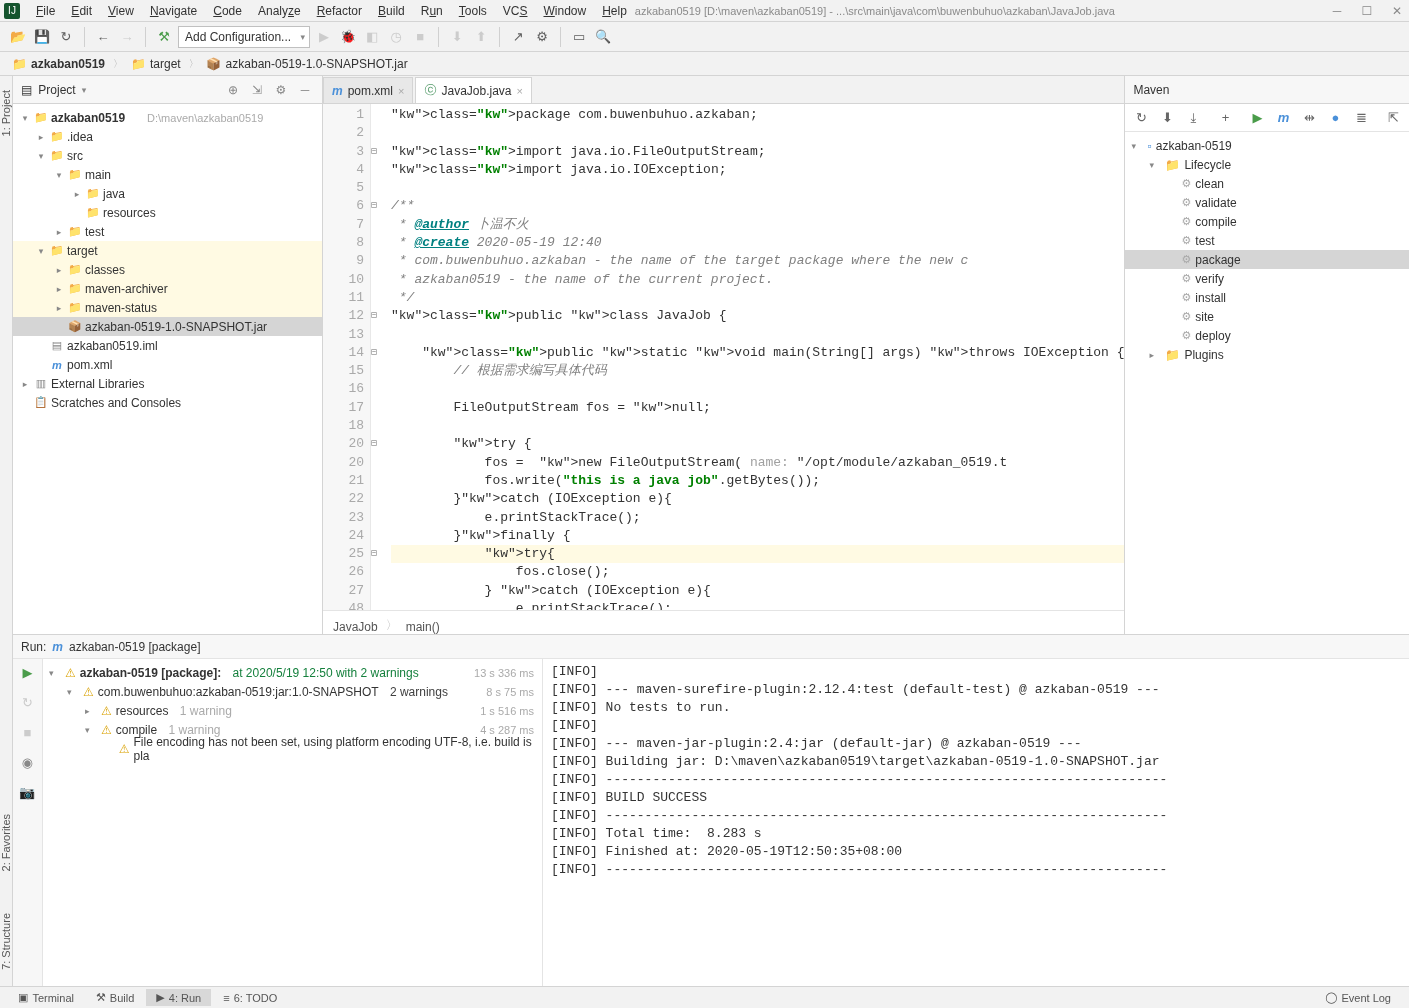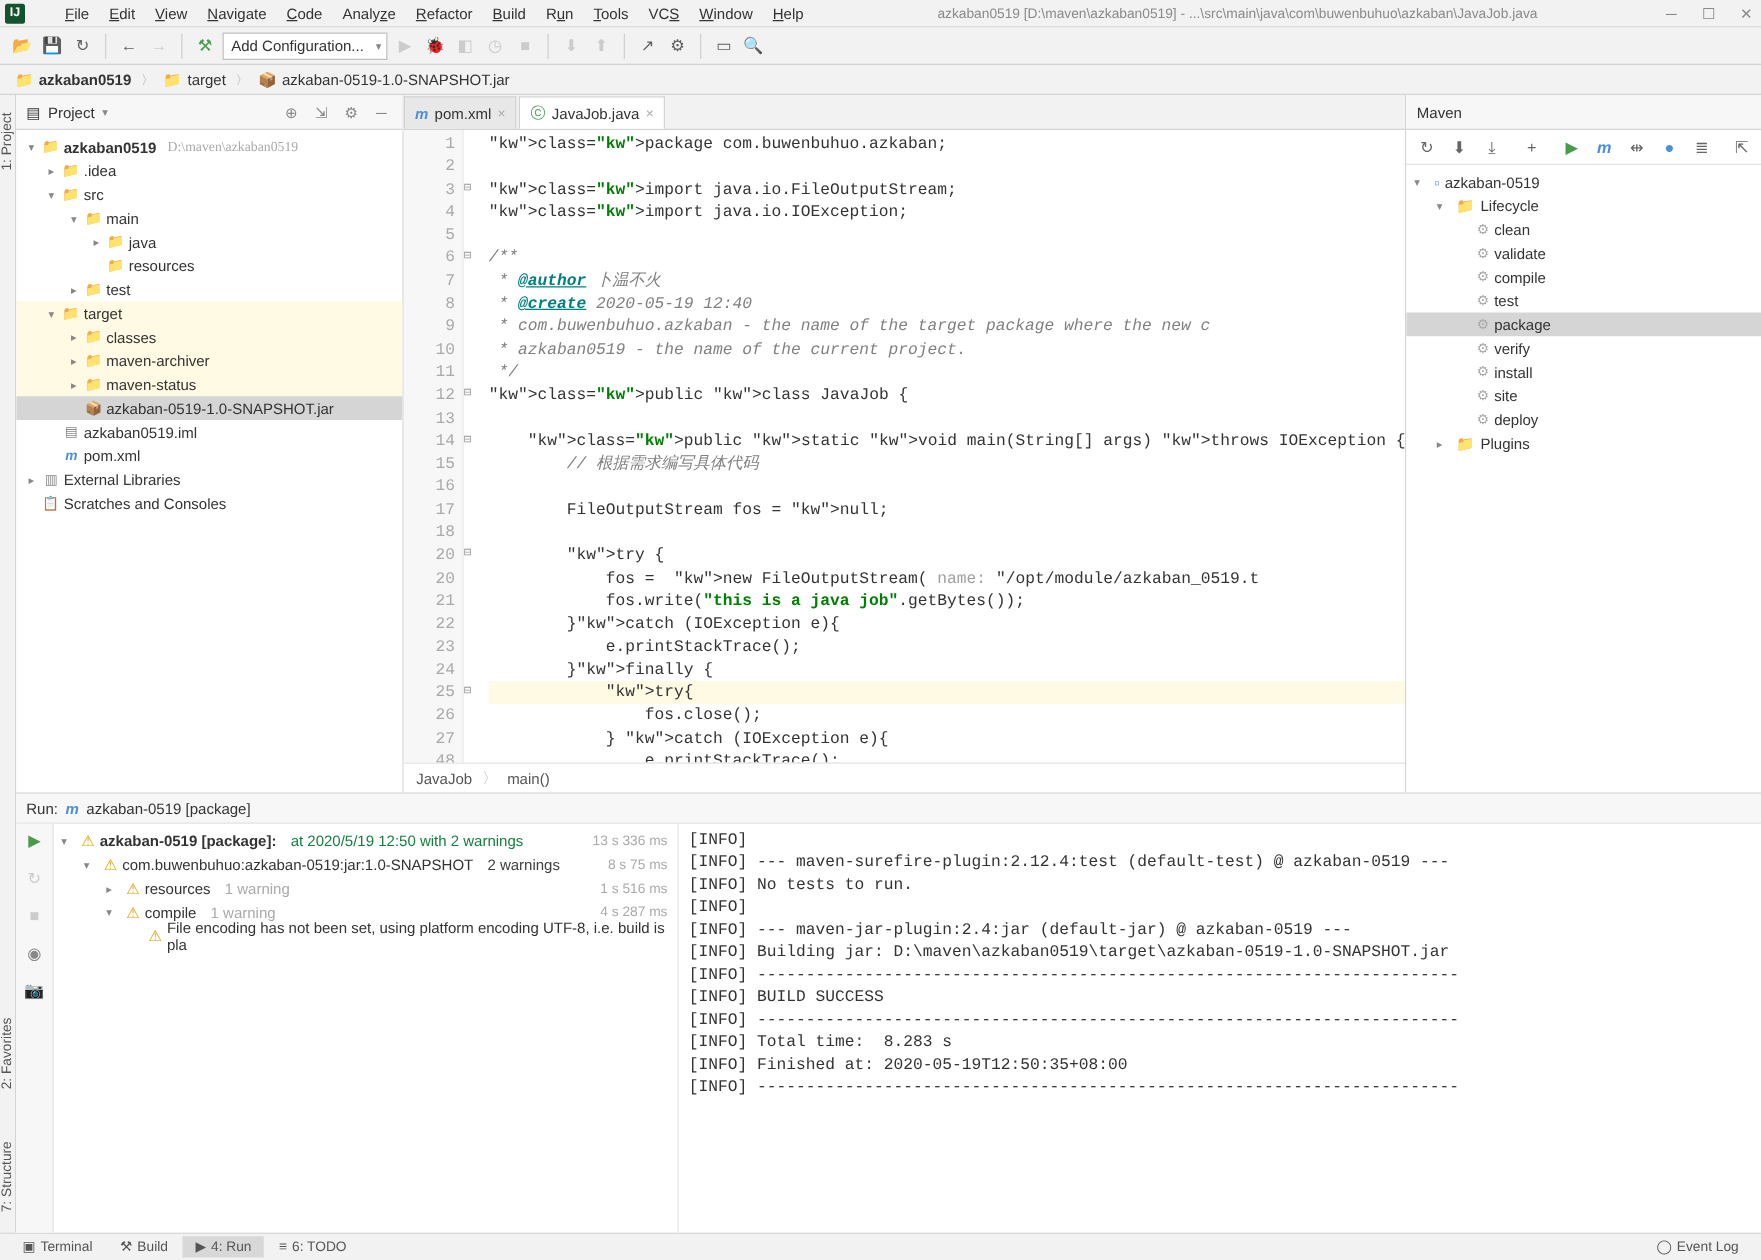--- a/index.html
+++ b/index.html
@@ -1,21 +1,21 @@
 <!DOCTYPE html>
 <html><head>
 <meta charset="utf-8">
 <style>
 * { box-sizing: border-box; margin: 0; padding: 0; }
 body { font-family: "Segoe UI", Arial, sans-serif; font-size: 12px; background: #f2f2f2; color: #333; overflow: hidden; width: 1409px; height: 1008px; }
 .titlebar { height: 22px; background: #f2f2f2; display: flex; align-items: center; padding: 0 4px; border-bottom: 1px solid #d4d4d4; }
-.titlebar .logo { width: 16px; height: 16px; background: #14532d; color: #fff; font-size: 10px; font-weight: bold; display: flex; align-items: center; justify-content: center; border-radius: 2px; margin-right: 24px; }
+.titlebar .logo { width: 16px; height: 16px; background: #14532d; color: #fff; font-size: 10px; font-weight: normal; display: flex; align-items: center; justify-content: center; border-radius: 2px; margin-right: 8px; }
 .titlebar .menu-item { padding: 2px 8px; cursor: pointer; }
 .titlebar .menu-item u { text-decoration: underline; }
-.titlebar .title-path { flex: 1; text-align: center; color: #8a8a8a; font-size: 11px; }
+.titlebar .title-path { flex: 1; text-align: left; color: #8a8a8a; font-size: 11px; }
 .titlebar .win-controls { display: flex; gap: 14px; color: #8a8a8a; }
 .titlebar .win-btn { width: 16px; text-align: center; cursor: pointer; }
 .toolbar { height: 30px; background: #f2f2f2; display: flex; align-items: center; padding: 0 8px; border-bottom: 1px solid #d4d4d4; gap: 4px; }
 .toolbar .sep { width: 1px; height: 20px; background: #d0d0d0; margin: 0 4px; }
 .toolbar .tbtn { width: 20px; height: 20px; display: flex; align-items: center; justify-content: center; cursor: pointer; color: #606060; font-size: 13px; }
 .toolbar .combo { border: 1px solid #c0c0c0; background: #fff; padding: 2px 18px 2px 6px; font-size: 12px; position: relative; height: 22px; display: flex; align-items: center; }
 .toolbar .combo::after { content: "▾"; position: absolute; right: 4px; color: #888; font-size: 9px; }
 .navbar { height: 24px; background: #f2f2f2; display: flex; align-items: center; padding: 0 8px; border-bottom: 1px solid #d4d4d4; gap: 4px; }
 .navbar .crumb { display: flex; align-items: center; gap: 4px; padding: 0 4px; }
 .navbar .sep-arrow { color: #aaa; font-size: 10px; }
@@ -29,38 +29,38 @@
 .pane-header .pane-title { font-size: 12px; display: flex; align-items: center; gap: 4px; }
 .pane-header .spacer { flex: 1; }
 .pane-header .hbtn { width: 18px; text-align: center; color: #888; cursor: pointer; font-size: 12px; }
 .tree { flex: 1; overflow: auto; padding: 4px 0; }
 .tree-row { display: flex; align-items: center; height: 19px; padding-left: 6px; gap: 2px; cursor: pointer; white-space: nowrap; }
 .tree-row.selected { background: #d5d5d5; }
 .tree-row.target { background: #fffae3; }
 .tree-row .arrow { width: 12px; color: #888; font-size: 9px; text-align: center; }
 .tree-row .ticon { width: 16px; text-align: center; font-size: 11px; }
 .tree-row .label { font-size: 12px; }
-.tree-row .path { color: #aaa; font-size: 11px; margin-left: 7px; font-family: Liberation Serif, serif; }
+.tree-row .path { color: #aaa; font-size: 11px; margin-left: 20px; }
 .indent-1 { padding-left: 22px; } .indent-2 { padding-left: 40px; } .indent-3 { padding-left: 58px; }
 .editor-pane { flex: 1; background: #fff; display: flex; flex-direction: column; border-right: 1px solid #d4d4d4; }
 .tabs { height: 28px; display: flex; align-items: flex-end; background: #f2f2f2; border-bottom: 1px solid #d4d4d4; }
 .tab { height: 26px; padding: 0 8px; display: flex; align-items: center; gap: 5px; background: #e8e8e8; border: 1px solid #d4d4d4; border-bottom: none; margin-right: 2px; font-size: 12px; cursor: pointer; }
 .tab.active { background: #fff; }
 .tab .close { color: #aaa; font-size: 11px; }
 .editor-body { flex: 1; display: flex; overflow: hidden; font-family: Consolas, "Courier New", monospace; font-size: 13px; position: relative; }
 .gutter { width: 48px; background: #f7f7f7; border-right: 1px solid #e8e8e8; text-align: right; color: #aaa; padding-right: 6px; line-height: 18.3px; padding-top: 2px; }
 .fold-strip { width: 14px; background: #fff; position: relative; line-height: 18.3px; padding-top: 2px; color: #999; font-size: 10px; }
 .code { flex: 1; padding: 2px 0 0 6px; line-height: 18.3px; white-space: pre; overflow: hidden; position: relative; }
 .code .str { color: #008000; font-weight: bold; }
 .code .cmt { color: #808080; font-style: italic; }
 .code .doc { color: #808080; font-style: italic; }
 .code .tag { color: #008080; font-style: italic; font-weight: bold; text-decoration: underline; }
 .code .err { color: #a0a0a0; }
 .code .hl-line { background: #fffae3; display: block; }
-.breadcrumb-bottom { height: 24px; border-top: 1px solid #e4e4e4; display: flex; align-items: center; padding: 0 10px; gap: 8px; color: #555; font-size: 12px; background: #fff; }
+.breadcrumb-bottom { height: 24px; border-top: 1px solid #e4e4e4; display: flex; align-items: flex-end; padding: 0 10px; gap: 8px; color: #555; font-size: 12px; background: #fff; }
 .maven-pane { width: 412px; background: #fff; display: flex; flex-direction: column; }
 .maven-toolbar { height: 28px; border-bottom: 1px solid #e4e4e4; display: flex; align-items: center; padding: 0 6px; gap: 6px; }
 .maven-toolbar .mbtn { width: 20px; height: 20px; display: flex; align-items: center; justify-content: center; color: #666; cursor: pointer; font-size: 13px; }
 .maven-tree { flex: 1; overflow: auto; padding: 4px 0; }
 .maven-tree .mtree-row { display: flex; align-items: center; height: 19px; gap: 4px; cursor: pointer; font-size: 12px; }
 .maven-tree .mtree-row.selected { background: #d5d5d5; }
 .maven-tree .gear { color: #aaa; font-size: 11px; }
 .run-pane { height: 352px; border-top: 1px solid #d4d4d4; display: flex; flex-direction: column; background: #fff; }
 .run-header { height: 24px; background: #f7f7f7; border-bottom: 1px solid #e4e4e4; display: flex; align-items: center; padding: 0 8px; gap: 6px; }
 .run-header .spacer { flex: 1; }

